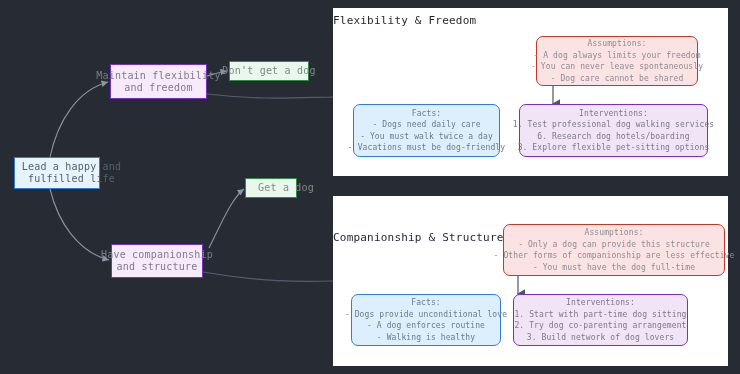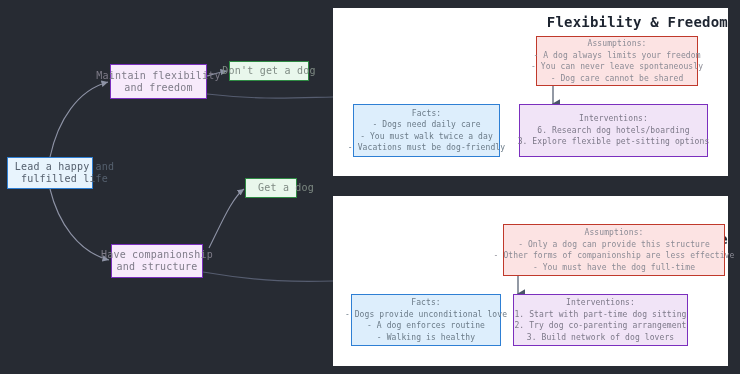--- a/index.html
+++ b/index.html
@@ -13,26 +13,26 @@
         align-items:center;justify-content:center;text-align:center;
         font-size:10px;line-height:12px;letter-spacing:.2px;white-space:pre;}
 
   
   .n-goal{background:#e8f4fd;border:1.6px solid #2e7fd4;color:#55606e;}
   .n-mid{background:#f7eafb;border:1.6px solid #7b2fbe;color:#7e7b88;}
   .n-act{background:#e9f7ec;border:1.6px solid #2e8b43;color:#7e8a83;}
 
   
   .panel{position:absolute;background:#ffffff;box-sizing:border-box;}
-  .panel-title{position:absolute;width:100%;text-align:right;
-               font-size:14px;color:#1d2430;letter-spacing:.2px;font-weight:700;}
+  .panel-title{position:absolute;width:100%;text-align:left;
+               font-size:11px;color:#1d2430;letter-spacing:.2px;font-weight:400;}
 
   .pbox{position:absolute;box-sizing:border-box;display:flex;flex-direction:column;
         align-items:center;justify-content:center;text-align:center;
-        font-size:8px;line-height:11.5px;white-space:pre;letter-spacing:.1px;}
+        font-size:8px;line-height:11.5px;white-space:pre;letter-spacing:.1px;border-radius:7px;}
   .b-assume{background:#fce3e3;border:1.3px solid #c0392b;color:#8b8b95;}
   .b-facts{background:#ddeefc;border:1.6px solid #2e7fd4;color:#6b7b88;}
   .b-inter{background:#f1e4f7;border:1.6px solid #7b2fbe;color:#7c7888;}
   .pbox .hd{display:block;}
 </style>
 </head>
 <body>
 
 <div id="stage">
 
@@ -52,21 +52,21 @@
 
     <path d="M207,76 C214,74 220,72 227,71" stroke="#8e93a6" stroke-width="1.1" fill="none" marker-end="url(#arrow)"></path>
 
     <path d="M209,248 C222,222 232,198 244,189" stroke="#8e93a6" stroke-width="1.1" fill="none" marker-end="url(#arrow)"></path>
 
     <path d="M207,94 C260,100 290,98 333,97" stroke="#565d70" stroke-width="1.2" fill="none"></path>
 
     <path d="M203,272 C262,282 300,282 333,281" stroke="#565d70" stroke-width="1.2" fill="none"></path>
   </svg>
 
-  <div class="node n-goal" style="left:7px;top:157px;width:86px;height:32px;padding-left:29px;">
+  <div class="node n-goal" style="left:14px;top:157px;width:86px;height:32px;padding-left:29px;">
     <span>Lead a happy and
 fulfilled life</span>
   </div>
 
   <div class="node n-mid" style="left:110px;top:64px;width:97px;height:35px;">
     <span>Maintain flexibility
 and freedom</span>
   </div>
 
   <div class="node n-act" style="left:229px;top:61px;width:80px;height:20px;">
@@ -98,20 +98,21 @@
 
     <div class="pbox b-facts" style="left:20px;top:96px;width:147px;height:53px;">
       <span class="hd">Facts:</span>
       <span>- Dogs need daily care</span>
       <span>- You must walk twice a day</span>
       <span>- Vacations must be dog-friendly</span>
     </div>
 
     <div class="pbox b-inter" style="left:186px;top:96px;width:189px;height:53px;">
       <span class="hd">Interventions:</span>
+      <span>1. Test professional dog walking services</span>
       <span>6. Research dog hotels/boarding</span>
       <span>3. Explore flexible pet-sitting options</span>
     </div>
   </div>
 
   <div class="panel" style="left:333px;top:196px;width:395px;height:170px;">
     <div class="panel-title" style="top:6px;margin-top:29px;">Companionship &amp; Structure</div>
 
     <svg style="position:absolute;left:0;top:0;width:395px;height:170px;">
       <path d="M185,80 L185,98" stroke="#4a5568" stroke-width="1.2" fill="none" marker-end="url(#arrowdn)"></path>

